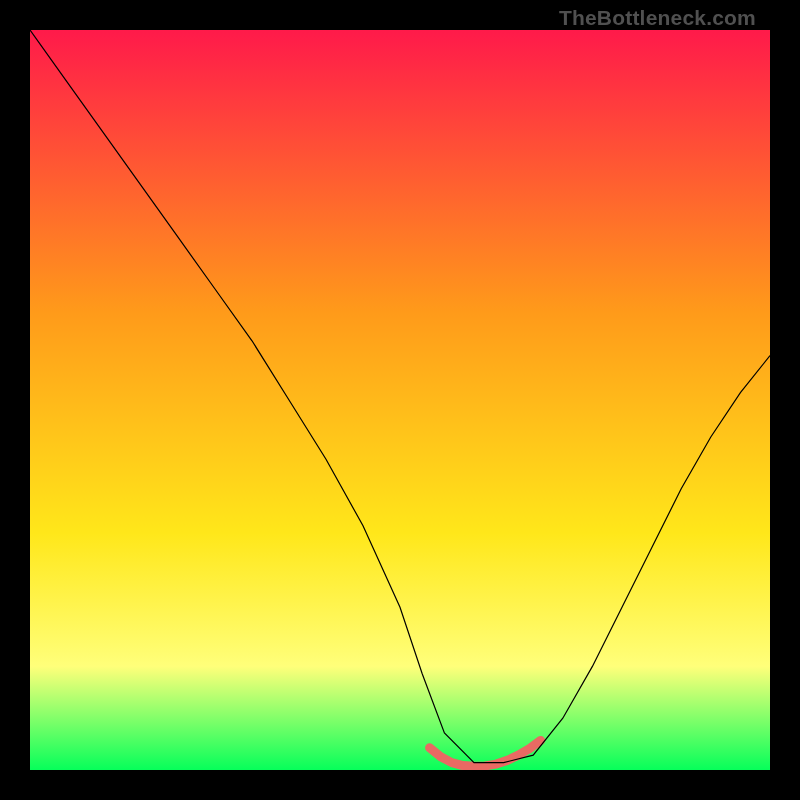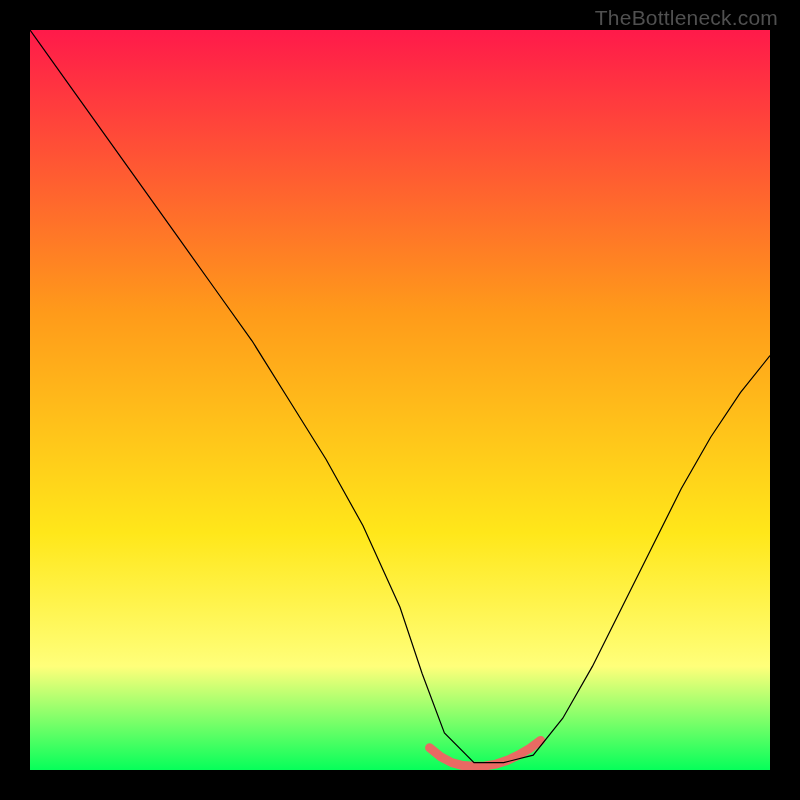--- a/index.html
+++ b/index.html
@@ -29,24 +29,24 @@
     position: absolute;
     inset: 0;
   }
   .curve-svg {
     position: absolute;
     inset: 0;
   }
   .watermark {
     position: absolute;
     top: 6px;
-    right: 22px;
+    right: 44px;
     color: #505050;
     font-size: 21px;
-    font-weight: 400;
+    font-weight: 700;
     letter-spacing: 0.2px;
     margin-left: 8px;
   }
 </style>
 </head>
 <body>
 
 <div class="frame">
 
   <div class="plot-area">

